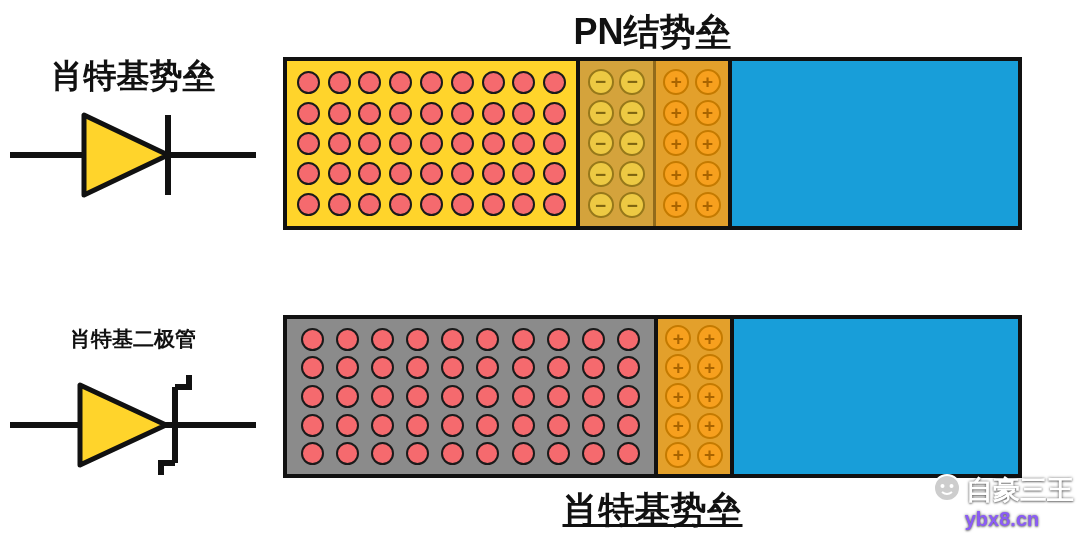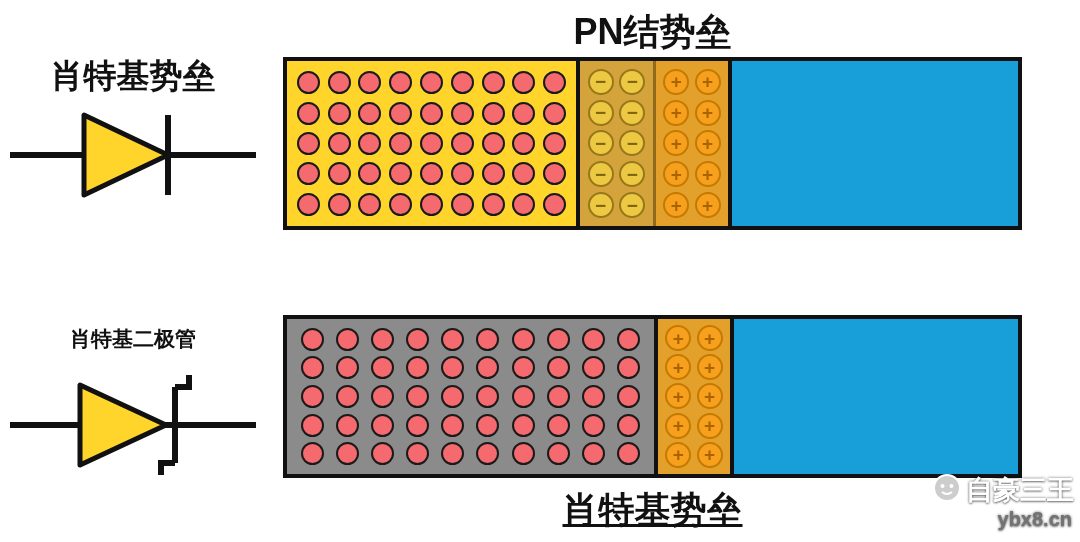--- a/index.html
+++ b/index.html
@@ -33,22 +33,22 @@
                     border:2px solid #c47a00; color:#a96400; font-size:19px; }
 
   .diode-svg { position:absolute; left:8px; }
   .diode-svg line, .diode-svg polyline { stroke:var(--outline); stroke-width:6; fill:none; }
   .diode-svg polygon { fill:var(--diode-fill); stroke:var(--outline); stroke-width:5; stroke-linejoin:round; }
 
   .watermark { position:absolute; right:6px; top:472px; text-align:right; }
   .wm-row { display:flex; align-items:center; justify-content:space-between; gap:4px; }
   .wm-name { font-size:27px; font-weight:bold; color:#ffffff;
              text-shadow:0 0 3px rgba(0,0,0,0.55), 0 1px 2px rgba(0,0,0,0.4); }
-  .wm-site { font-size:20px; font-weight:bold; color:#737373; padding-right:2px;
-             text-shadow:0 0 3px rgba(0,0,0,0.55), 0 1px 2px rgba(0,0,0,0.4); }
+  .wm-site { font-size:20px; font-weight:bold; color:#8b5cf6; padding-right:2px;
+             text-shadow:0 0 3px rgba(0,0,0,0.55), 0 1px 2px rgba(0,0,0,0.4);text-align:center; }
 </style>
 </head>
 <body>
 
 <div class="canvas">
 
   <div class="bar-title" style="top:8px;">PN结势垒</div>
 
   <div class="device-label" style="top:54px; font-size:33px;">肖特基势垒</div>
 

